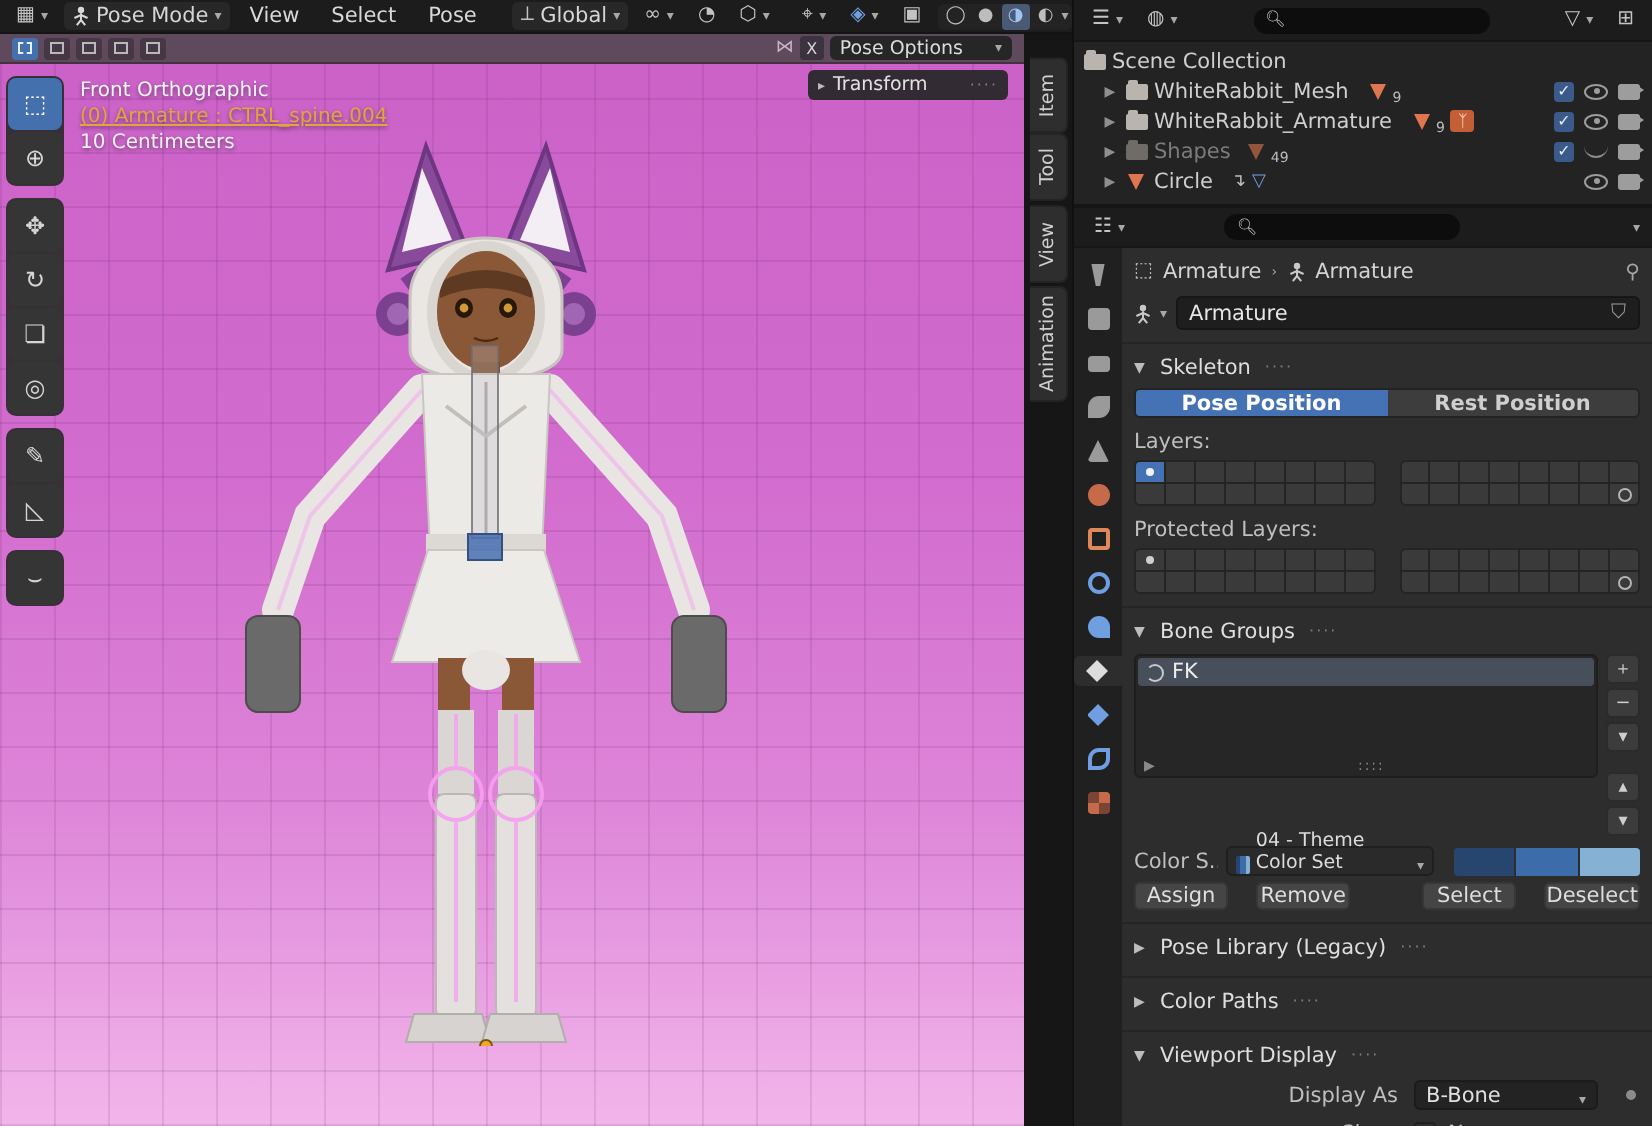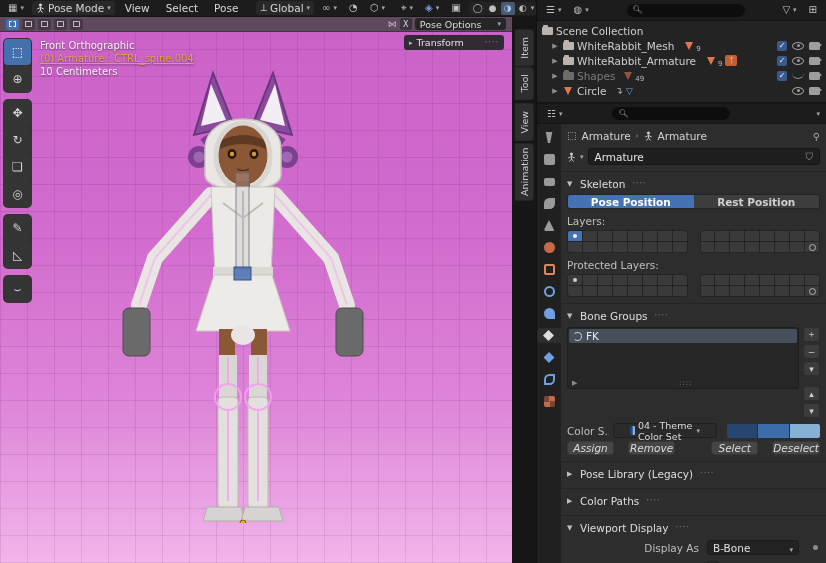--- a/index.html
+++ b/index.html
@@ -125,26 +125,26 @@
   .bg-item { height:14px; margin:1px; background:#47505a; border-radius:2px; display:flex; align-items:center; gap:4px; padding:0 4px; color:#ececec; }
   .bg-item .gicon { width:9px; height:9px; border-radius:50%; border:1.5px solid #c9c9c9; border-left-color:transparent; }
   .bg-list .foot { position:absolute; bottom:1px; left:4px; right:4px; display:flex; color:#8a8a8a; font-size:7px; }
   .bg-list .foot .mid { margin:0 auto; letter-spacing:1px; }
   .bg-btns { width:17px; display:flex; flex-direction:column; gap:2px; }
   .bb { height:15px; background:#3c3c3c; border:1px solid #2b2b2b; border-radius:3px; color:#cfcfcf; display:flex; align-items:center; justify-content:center; font-size:9px; }
   .bb.gap { background:none; border:none; height:6px; }
 
   .colorset-row { display:flex; align-items:center; gap:4px; margin-top:5px; }
   .cs-label { width:42px; color:#bfbfbf; white-space:nowrap; overflow:hidden; }
-  .cs-dd { width:104px; height:15px; background:#2a2a2a; border:1px solid #1f1f1f; border-radius:3px; display:flex; align-items:center; gap:3px; padding:0 16px; color:#dcdcdc; font-size:9.5px; }
+  .cs-dd { width:104px; height:15px; background:#2a2a2a; border:1px solid #1f1f1f; border-radius:3px; display:flex; align-items:flex-end; gap:3px; padding:0 4px; color:#dcdcdc; font-size:9.5px; }
   .cs-mini { width:9px; height:9px; display:flex; border-radius:1px; overflow:hidden; }
   .cs-mini i { flex:1; }
   .cs-swatches { flex:1; display:flex; gap:1px; height:14px; border-radius:2px; overflow:hidden; margin-left:6px; }
   .cs-swatches i { flex:1; }
-  .btn-row { display:flex; gap:14px; margin-top:3px;font-style:italic; }
+  .btn-row { display:flex; gap:14px; margin-top:3px; }
   .pbtn { flex:1; height:14px; background:#454545; border:1px solid #373737; border-radius:3px; color:#dedede; display:flex; align-items:center; justify-content:center; }
   .btn-row .gapmid { flex:0 0 8px; background:none; border:none; }
 
   .vd-row { display:flex; align-items:center; margin-top:4px; height:15px; }
   .vd-label { width:140px; text-align:right; padding-right:8px; color:#bfbfbf; }
   .dd { flex:0 0 92px; height:15px; background:#232323; border:1px solid #1b1b1b; border-radius:3px; display:flex; align-items:flex-end; padding:0 5px; color:#e0e0e0; }
   .dd .caret { margin-left:auto; }
   .chk { width:11px; height:11px; border-radius:2px; background:#2e2e2e; border:1px solid #1f1f1f; display:flex; align-items:center; justify-content:center; color:#fff; font-size:8px; }
   .chk-label { margin-left:6px; color:#d2d2d2; }
   .deco { width:5px; height:5px; border-radius:50%; background:#8b8b8b; margin-left:auto; margin-right:2px; }

